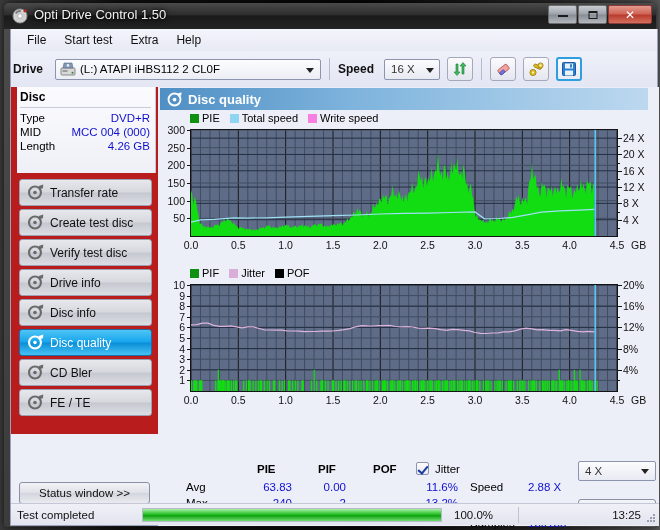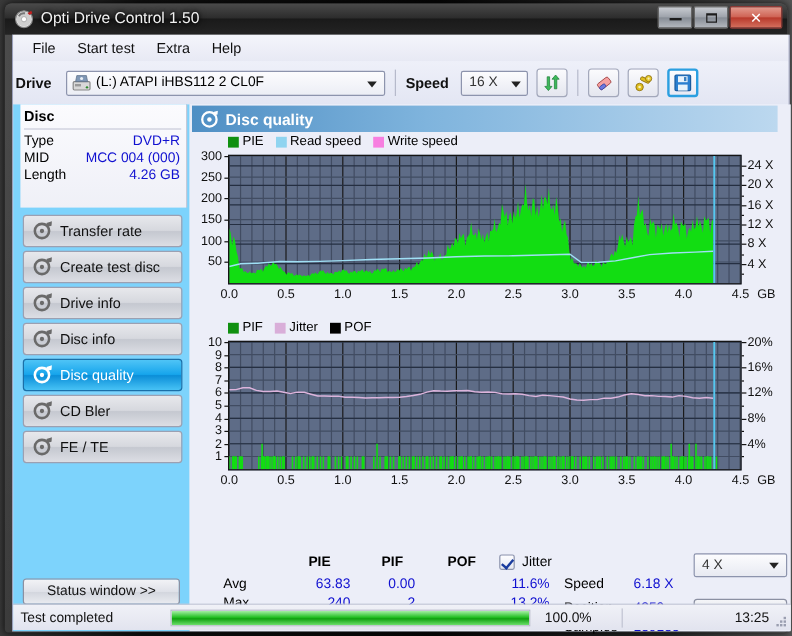--- a/index.html
+++ b/index.html
@@ -119,22 +119,22 @@
   .tbbtn {
     width: 26px; height: 24px; margin-left: 7px;
     border: 1px solid #a3a8bb; border-radius: 3px;
     background: linear-gradient(to bottom,#fbfbfd,#e4e6ef);
     display:flex;align-items:center;justify-content:center; cursor: default;
   }
   .tbbtn.active { border:2px solid #2b9fe0; background: linear-gradient(to bottom,#fdfdff,#e8eaf4); }
 
   
   .left {
-    position: absolute; left: 0; top: 58px; width: 147px; height: 439px;
-    background: #7dd3fc;
+    position: absolute; left: 0; top: 58px; width: 147px; height: 347px;
+    background: #b91c1c;
   }
   .disc-box {
     position: absolute; left: 6px; top: 0px; width: 139px; height: 86px;
     background: linear-gradient(to bottom,#fbfbfe,#eff0f7);
     border-right: 1px solid #c6c9d8;
   }
   .disc-title { font-size: 12px; font-weight: bold; color: #000; padding: 3px 0 0 3px;}
   .disc-rule { height:1px;background:#c8cbda;margin:3px 4px 3px 3px;}
   .disc-row { display:flex; justify-content:space-between; font-size:11.5px; padding: 1px 5px 1px 3px; }
   .disc-row .k { color:#000; }
@@ -370,20 +370,28 @@
   <path d="M11 1.8 L15.3 0.4 L15 3.9 L11.5 4.9z" fill="#6a6a6a"></path>
               </svg>
               <span>Create test disc</span>
             </div>
             <div class="sidebtn">
               <svg class="sico" viewBox="0 0 16 16">
   <circle cx="7.5" cy="8" r="5.6" fill="none" stroke="#6a6a6a" stroke-width="2"></circle>
   <circle cx="7.5" cy="8" r="1.7" fill="#6a6a6a"></circle>
   <path d="M11 1.8 L15.3 0.4 L15 3.9 L11.5 4.9z" fill="#6a6a6a"></path>
               </svg>
+              <span>Verify test disc</span>
+            </div>
+            <div class="sidebtn">
+              <svg class="sico" viewBox="0 0 16 16">
+  <circle cx="7.5" cy="8" r="5.6" fill="none" stroke="#6a6a6a" stroke-width="2"></circle>
+  <circle cx="7.5" cy="8" r="1.7" fill="#6a6a6a"></circle>
+  <path d="M11 1.8 L15.3 0.4 L15 3.9 L11.5 4.9z" fill="#6a6a6a"></path>
+              </svg>
               <span>Drive info</span>
             </div>
             <div class="sidebtn">
               <svg class="sico" viewBox="0 0 16 16">
   <circle cx="7.5" cy="8" r="5.6" fill="none" stroke="#6a6a6a" stroke-width="2"></circle>
   <circle cx="7.5" cy="8" r="1.7" fill="#6a6a6a"></circle>
   <path d="M11 1.8 L15.3 0.4 L15 3.9 L11.5 4.9z" fill="#6a6a6a"></path>
               </svg>
               <span>Disc info</span>
             </div>
@@ -426,21 +434,21 @@
           <span class="phtitle">Disc quality</span>
         </div>
 
         <div class="legend" id="legend1" style="left:32px; top:25px;">
             <div class="item">
               <span class="sw" style="background: rgb(16, 144, 16);"></span>
               <span>PIE</span>
             </div>
             <div class="item">
               <span class="sw" style="background: rgb(143, 212, 240);"></span>
-              <span>Read speed</span>
+              <span>Total speed</span>
             </div>
             <div class="item">
               <span class="sw" style="background: rgb(247, 127, 224);"></span>
               <span>Write speed</span>
             </div>
           </div>
 
         <div class="chart-wrap" id="chart1" style="left:0px; top:38px; width:501px; height:128px;">
             <div class="plot" style="left: 32px; top: 4px; width: 428px; height: 108px;">
               <svg width="426" height="106" viewBox="0 0 426 106" style="display: block;">
@@ -957,21 +965,21 @@
           <div class="st v" style="left:62px;  top:54px; width:72px; text-align:right;">1112990</div>
 
           <div class="st v" style="left:148px; top:22px; width:40px; text-align:right;">0.00</div>
           <div class="st v" style="left:148px; top:38px; width:40px; text-align:right;">2</div>
           <div class="st v" style="left:148px; top:54px; width:40px; text-align:right;">271</div>
 
           <div class="st v" style="left:252px; top:22px; width:48px; text-align:right;">11.6%</div>
           <div class="st v" style="left:252px; top:38px; width:48px; text-align:right;">13.2%</div>
 
           <div class="st k" style="left:312px; top:22px;">Speed</div>
-          <div class="st v" style="left:370px; top:22px;">6.18 X</div>
+          <div class="st v" style="left:370px; top:22px;">2.88 X</div>
           <div class="st k" style="left:312px; top:42px;">Position</div>
           <div class="st v" style="left:370px; top:42px;">4359</div>
           <div class="st k" style="left:312px; top:58px;">Samples</div>
           <div class="st v" style="left:370px; top:58px;">139135</div>
 
           <div class="selbox" style="left:420px; top:2px; width:78px; height:20px;">
             <span>4 X</span>
             <span class="dsarrow"></span>
           </div>
           <div class="startbtn" style="left:420px; top:40px; width:78px; height:24px;">Start</div>

